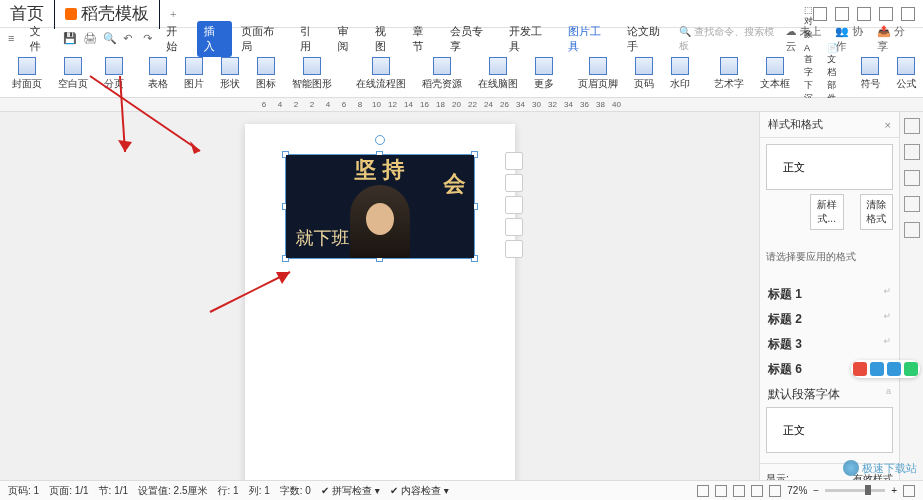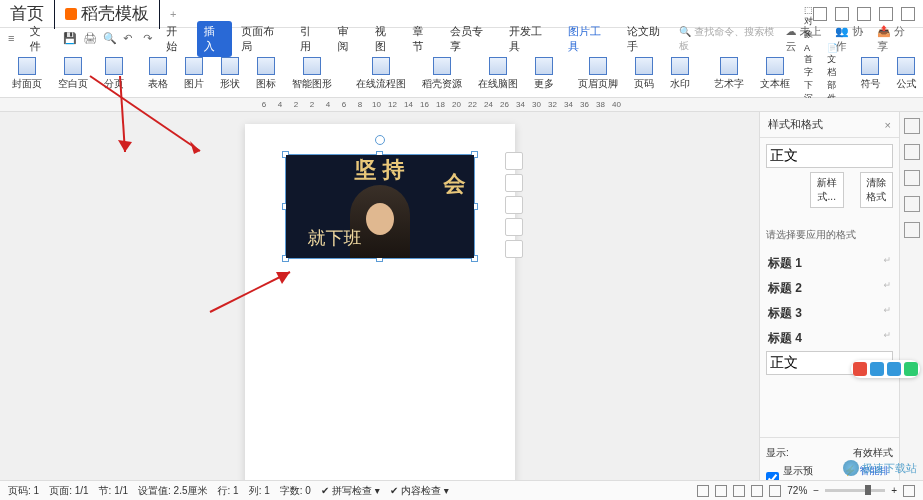--- a/index.html
+++ b/index.html
@@ -33,45 +33,45 @@
 .ruler { height: 14px; background: #f5f5f5; border-bottom: 1px solid #ddd; display: flex; align-items: center; padding-left: 260px; font-size: 8px; color: #666; gap: 8px; position: relative; }
 .ruler span { width: 8px; text-align: center; }
 
 .workspace { display: flex; height: 388px; }
 .canvas-area { flex: 1; background: #f0f0f0; display: flex; justify-content: center; padding-top: 12px; position: relative; }
 .page { width: 270px; height: 380px; background: #fff; box-shadow: 0 2px 8px rgba(0,0,0,.15); position: relative; }
 
 .img-sel { position: absolute; top: 30px; left: 40px; width: 190px; height: 105px; border: 1px solid #5b9bd5; }
 .img-content { width: 100%; height: 100%; background: #0f172a; display: flex; align-items: center; justify-content: space-around; position: relative; flex-direction: column; }
 .img-text-l { color: #e8c77a; font-size: 22px; font-weight: bold; writing-mode: horizontal-tb; }
-.img-text-b { position: absolute; bottom: 8px; left: 22px; color: #f0d9a0; font-size: 18px; }
+.img-text-b { position: absolute; bottom: 8px; left: 10px; color: #f0d9a0; font-size: 18px; }
 .img-person { width: 60px; height: 90px; background: linear-gradient(#3a3028,#1a1410); border-radius: 30px 30px 0 0; position: relative; }
 .img-face { width: 28px; height: 32px; background: #e0b890; border-radius: 50%; position: absolute; top: 18px; left: 16px; }
 
 .handle { width: 7px; height: 7px; background: #fff; border: 1px solid #5b9bd5; position: absolute; }
 .h-nw { top: -4px; left: -4px; } .h-n { top: -4px; left: 50%; margin-left: -4px; } .h-ne { top: -4px; right: -4px; }
 .h-w { top: 50%; left: -4px; margin-top: -4px; } .h-e { top: 50%; right: -4px; margin-top: -4px; }
 .h-sw { bottom: -4px; left: -4px; } .h-s { bottom: -4px; left: 50%; margin-left: -4px; } .h-se { bottom: -4px; right: -4px; }
 .rot { position: absolute; top: -20px; left: 50%; margin-left: -5px; width: 10px; height: 10px; border: 1px solid #5b9bd5; border-radius: 50%; background: #fff; }
 
 .float-tools { position: absolute; top: 40px; left: 505px; display: flex; flex-direction: column; gap: 4px; }
 .ft-btn { width: 18px; height: 18px; border: 1px solid #ccc; background: #fff; border-radius: 2px; }
 
 .arrow { position: absolute; pointer-events: none; }
 .arrow-line { stroke: #d02020; stroke-width: 2; fill: none; }
 .arrow-head { fill: #d02020; }
 
 .rightpanel { width: 140px; border-left: 1px solid #ddd; background: #fafafa; display: flex; flex-direction: column; }
 .rp-header { padding: 5px 8px; font-size: 11px; border-bottom: 1px solid #e0e0e0; display: flex; align-items: center; }
 .rp-close { margin-left: auto; color: #888; }
 .rp-body { padding: 6px; }
-.rp-input { width: 100%; border: 1px solid #ccc; padding: 3px; font-size: 14px; margin-bottom: 4px; }
+.rp-input { width: 100%; border: 1px solid #ccc; padding: 16px; font-size: 11px; margin-bottom: 4px; }
 .rp-btns { display: flex; gap: 16px; margin-bottom: 20px; padding-left: 44px; }
 .rp-btn { flex: 1; border: 1px solid #ccc; background: #fff; padding: 3px; font-size: 10px; text-align: center; }
-.rp-label { font-size: 10px; color: #666; margin: 6px 0 9px; }
+.rp-label { font-size: 10px; color: #666; margin: 6px 0 18px; }
 .rp-style { padding: 4px 2px; display: flex; justify-content: space-between; font-size: 12px; cursor: pointer; }
 .rp-style .ret { color: #bbb; font-size: 9px; }
 .rp-foot { margin-top: auto; padding: 6px; font-size: 10px; border-top: 1px solid #e0e0e0; }
 .rp-foot-row { display: flex; justify-content: space-between; padding: 2px 0; gap: 28px; }
 .rp-check { display: flex; align-items: center; gap: 4px; }
 .rp-link { color: #2969d6; }
 
 .side-strip { width: 24px; background: #f5f5f5; border-left: 1px solid #ddd; display: flex; flex-direction: column; align-items: center; padding-top: 6px; gap: 10px; }
 .ss-ico { width: 16px; height: 16px; border: 1px solid #999; }
 
@@ -324,22 +324,26 @@
         </div>
       <div class="rp-style">
           <b>标题 2</b>
           <span class="ret">↵</span>
         </div>
       <div class="rp-style">
           <b>标题 3</b>
           <span class="ret">↵</span>
         </div>
       <div class="rp-style">
-          <b>标题 4</b>
+          <b>标题 6</b>
           <span class="ret">↵</span>
+        </div>
+      <div class="rp-style">
+          <span>默认段落字体</span>
+          <span class="ret">a</span>
         </div>
       <input class="rp-input" value="正文" style="">
     </div>
     <div class="rp-foot">
       <div class="rp-foot-row">
           <span>显示:</span>
           <span>有效样式</span>
         </div>
       <div class="rp-foot-row">
         <label class="rp-check">

